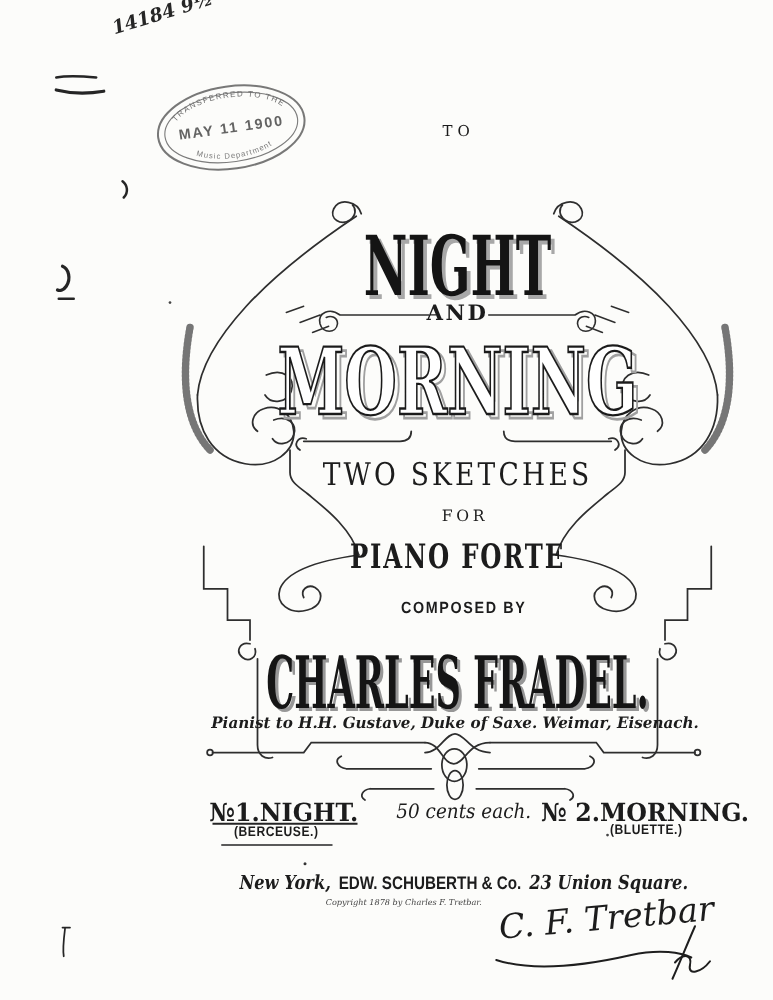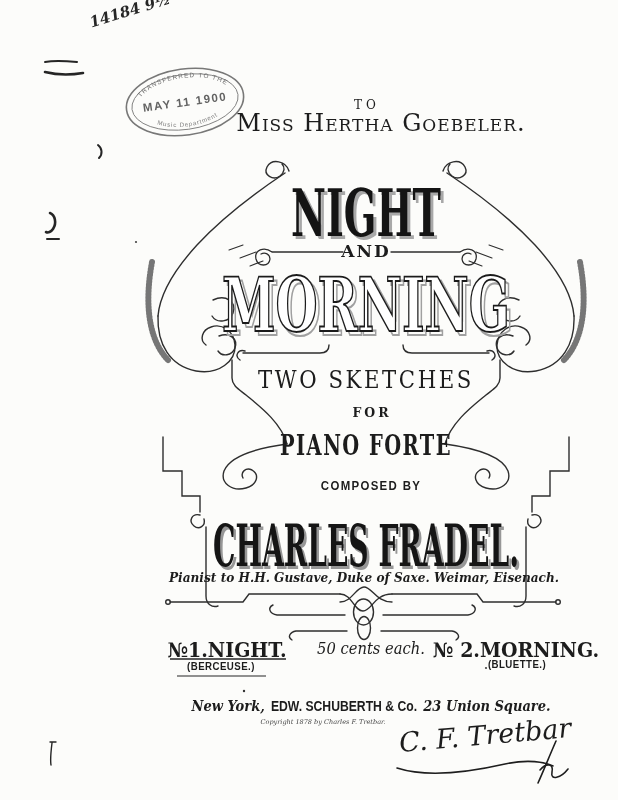--- a/index.html
+++ b/index.html
@@ -120,26 +120,25 @@
     <g fill="none" stroke="#1e1e1e" stroke-width="1.6" stroke-linecap="round">
       <path d="M 397,768 C 428,778 470,772 505,764 C 528,759 545,762 553,766"></path>
       <path d="M 556,741 C 549,757 543,772 538,783"></path>
       <path d="M 540,770 c 7,-8 14,-6 12,2 c -2,9 9,6 16,-3"></path>
     </g>
   </svg>
 
   <div class="t hand" style="left:88px;top:16px;font-size:15px;transform:rotate(-17deg);transform-origin:left top;">14184 9½</div>
 
   <div class="t" style="left:367px;top:99px;font-size:12px;letter-spacing:4px;">TO</div>
-  <div class="t smallcaps" style="left:381px;top:111px;font-size:24px;letter-spacing:1px;">Miss Hertha Goebeler.</div>
 
   <div class="t" style="left:366px;top:243px;font-size:17px;font-weight:bold;letter-spacing:2px;text-align:right;">AND</div>
 
   <div class="t" style="left:366px;top:367px;font-size:25px;letter-spacing:3px;transform:translateX(-50%) scaleX(.85);">TWO SKETCHES</div>
-  <div class="t" style="left:372px;top:407px;font-size:12.5px;font-weight:bold;letter-spacing:3px;text-align:center;">FOR</div>
+  <div class="t" style="left:372px;top:407px;font-size:12.5px;font-weight:normal;letter-spacing:3px;text-align:center;">FOR</div>
   <div class="t" style="left:366px;top:432px;font-size:27px;font-weight:bold;letter-spacing:2px;transform:translateX(-50%) scaleX(.72);">PIANO FORTE</div>
   <div class="t sans" style="left:371px;top:479px;font-size:13px;font-weight:bold;letter-spacing:1.5px;transform:translateX(-50%) scaleX(.88);">COMPOSED BY</div>
 
   <div class="t it" style="left:364px;top:572px;font-size:12.5px;font-weight:bold;transform:translateX(-50%) scaleX(.97);">Pianist to H.H. Gustave, Duke of Saxe. Weimar, Eisenach.</div>
 
   <div class="t" style="left:227px;top:640px;font-size:20px;font-weight:bold;transform:translateX(-50%) scaleX(.95);">№1.NIGHT.</div>
   <div class="t sans" style="left:221px;top:661px;font-size:11px;font-weight:bold;letter-spacing:.5px;transform:translateX(-50%) scaleX(.88);">(BERCEUSE.)</div>
 
   <div class="t it" style="left:371px;top:641px;font-size:16px;transform:translateX(-50%) scaleX(.92);">50 cents each.</div>
 

